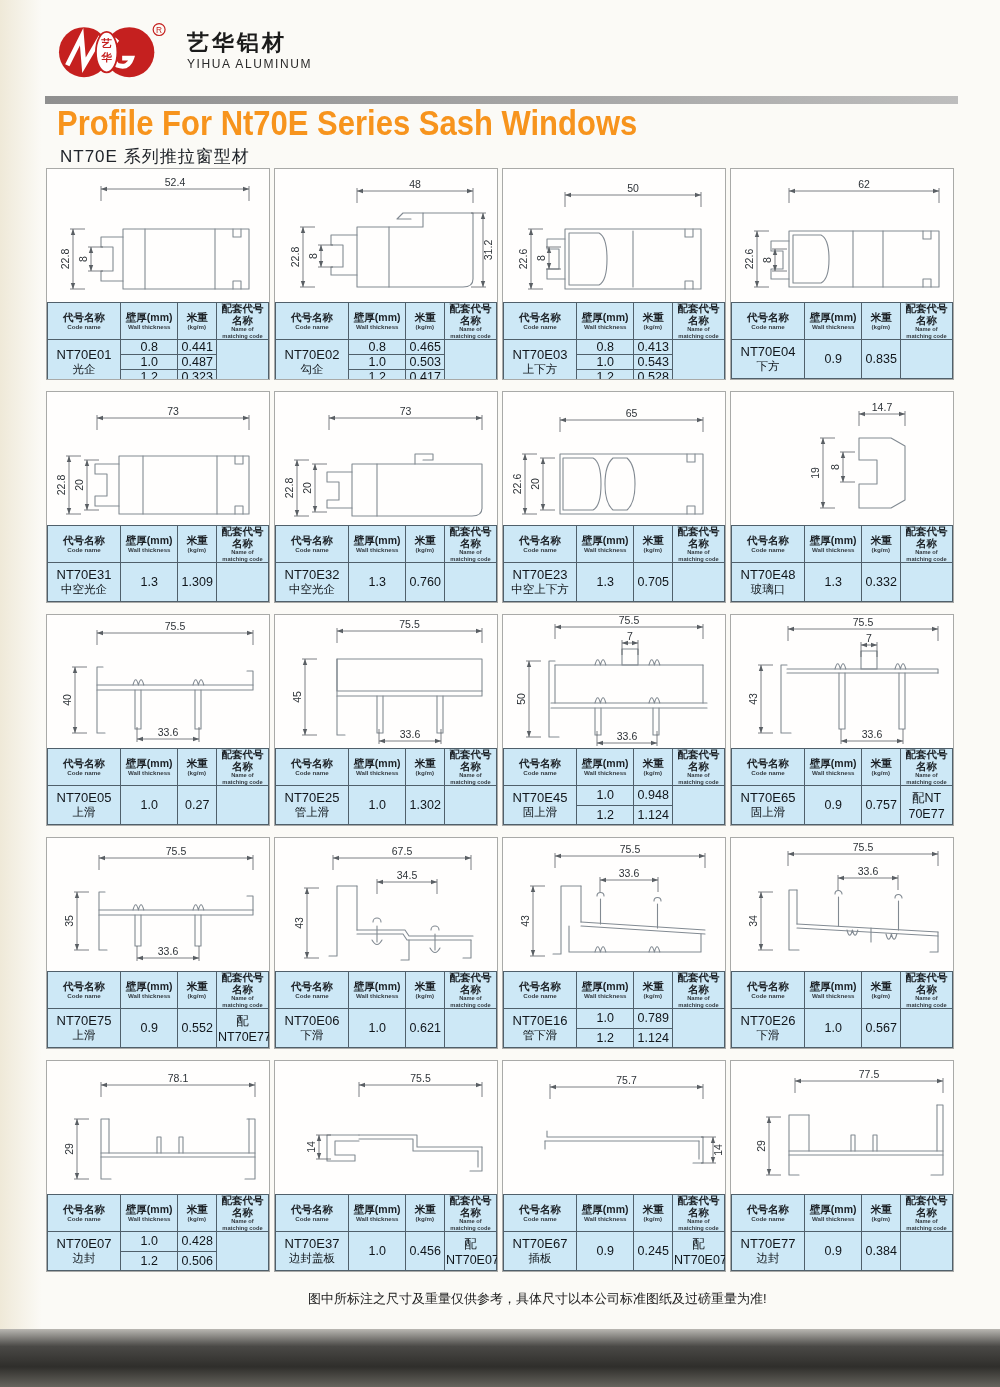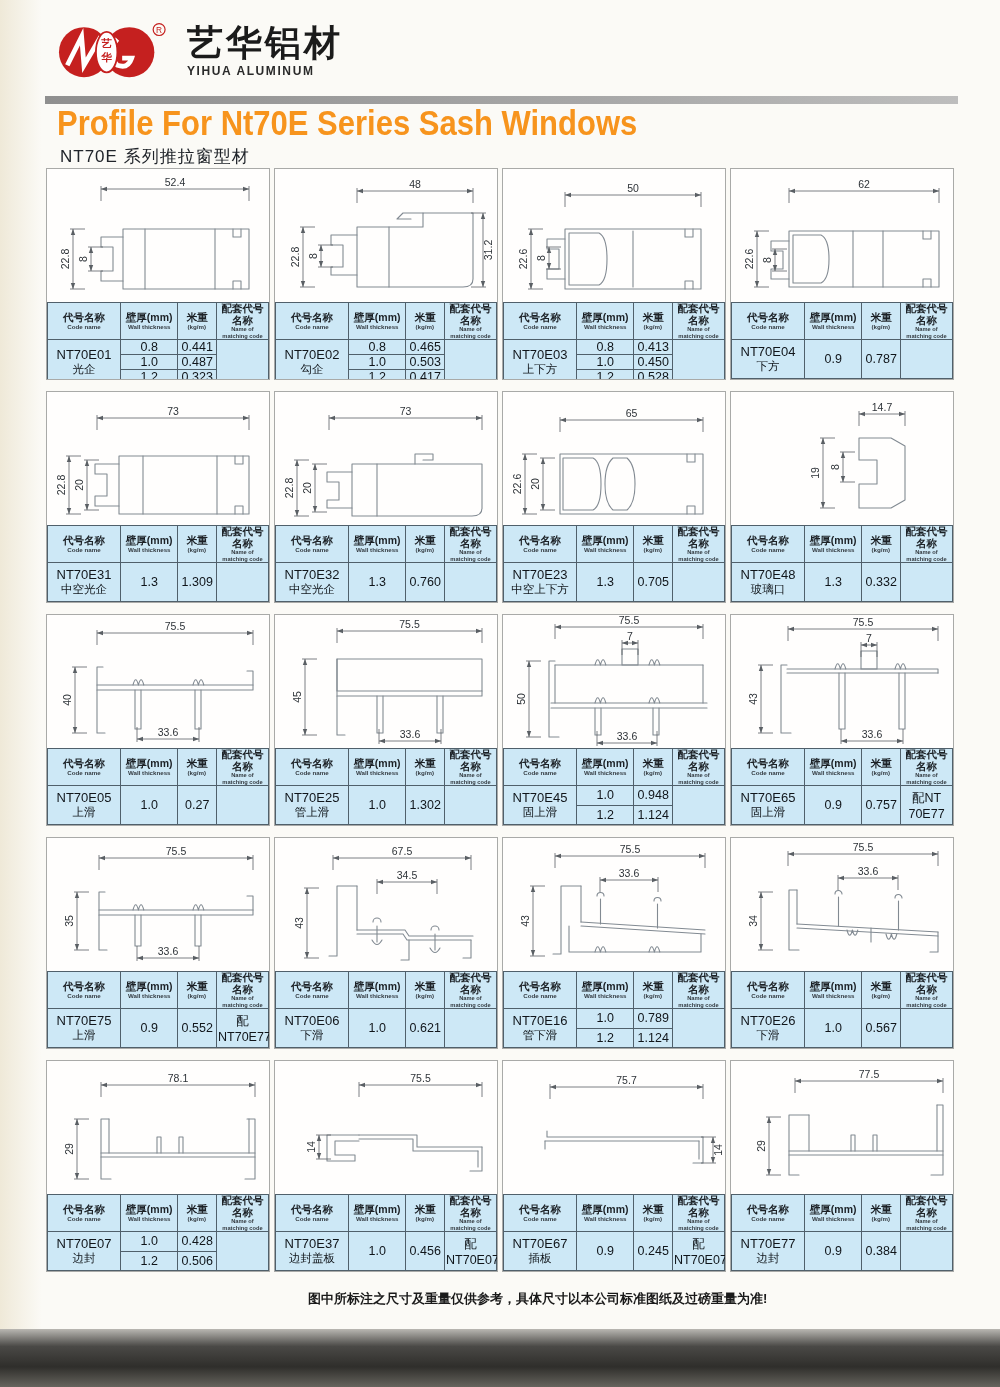--- a/index.html
+++ b/index.html
@@ -8,22 +8,22 @@
     background:#fbfaf6;
     font-family:"Liberation Sans",sans-serif;
     color:#14181c;
   }
   .page-edge-left{position:absolute;left:0;top:0;bottom:0;width:42px;
     background:linear-gradient(to right,#efe9d8,#fbfaf6);}
   
   .logo-wrap{position:absolute;left:55px;top:20px;display:flex;align-items:center;gap:12px;}
   .logo-svg{width:120px;height:62px;}
   .brand-text{display:flex;flex-direction:column;line-height:1;}
-  .brand-cn{font-size:36px;font-weight:bold;color:#1b1b1b;letter-spacing:3px;}
-  .brand-en{font-size:12px;font-weight:bold;color:#2a2a2a;letter-spacing:1.6px;margin-top:4px;}
+  .brand-cn{font-size:22px;font-weight:bold;color:#1b1b1b;letter-spacing:3px;}
+  .brand-en{font-size:12px;font-weight:normal;color:#2a2a2a;letter-spacing:1.6px;margin-top:4px;}
   .divider-bar{position:absolute;left:45px;top:96px;width:913px;height:8px;
     background:linear-gradient(to right,#8f8f8f,#a7a7a7 60%,#bdbdbd);}
   .title-en{position:absolute;left:57px;top:104px;font-size:31px;font-weight:bold;
     color:#f7941d;letter-spacing:0px;transform:scaleY(1.12);transform-origin:left top;}
   .title-cn{position:absolute;left:60px;top:145px;font-size:17px;color:#20242a;letter-spacing:1px;}
   
   .grid{position:absolute;left:46px;top:168px;width:908px;
     display:grid;grid-template-columns:repeat(4,1fr);grid-template-rows:repeat(5,212px);
     column-gap:4px;row-gap:11px;}
   .cell{border:1px solid #a9aaa8;background:#fffefd;display:flex;flex-direction:column;overflow:hidden;}
@@ -39,21 +39,21 @@
   .hcn{font-size:10.5px;color:#1c2126;line-height:1.1;}
   .hen{font-size:6.5px;color:#333a40;line-height:1.1;transform:scale(0.95);}
   .h4en{font-size:6px;}
   td.codecell{line-height:1.15;}
   .code-line{font-size:13px;color:#10151a;}
   .name-line{font-size:11.5px;color:#10151a;}
   td.val{font-size:12.5px;color:#10151a;}
   td.match{font-size:12.5px;color:#10151a;}
   
   .footer-code{position:absolute;left:60px;top:1332px;font-size:16px;color:#1a1a1a;letter-spacing:1px;}
-  .footer-note{position:absolute;left:308px;top:1290px;font-size:13px;font-weight:bold;color:#1a1a1a;}
+  .footer-note{position:absolute;left:308px;top:1290px;font-size:13px;font-weight:normal;color:#1a1a1a;}
   .bottom-band{position:absolute;left:0;right:0;bottom:0;height:58px;
     background:linear-gradient(to bottom,#b9b7b2 0%,#4a4946 30%,#2f2e2b 65%,#66645e 100%);}
 </style>
 </head>
 <body>
 
 <div class="page-edge-left"></div>
 
 <div class="logo-wrap">
   <svg class="logo-svg" viewBox="0 0 100 52">
@@ -293,21 +293,21 @@
             <td class="codecell" rowspan="3">
               <div class="code-line">NT70E03</div>
               <div class="name-line">上下方</div>
             </td>
             <td class="val">0.8</td>
             <td class="val">0.413</td>
             <td class="match" rowspan="3"></td>
           </tr>
           <tr>
             <td class="val">1.0</td>
-            <td class="val">0.450</td>
+            <td class="val">0.543</td>
           </tr>
           <tr>
             <td class="val">1.2</td>
             <td class="val">0.528</td>
           </tr>
         </tbody>
     </table>
   </div>
 
   <div class="cell">
@@ -365,21 +365,21 @@
             </th>
         </tr>
       </thead>
       <tbody>
           <tr>
             <td class="codecell" rowspan="1">
               <div class="code-line">NT70E04</div>
               <div class="name-line">下方</div>
             </td>
             <td class="val">0.9</td>
-            <td class="val">0.787</td>
+            <td class="val">0.835</td>
             <td class="match" rowspan="1"></td>
           </tr>
         </tbody>
     </table>
   </div>
 
   <div class="cell">
     <svg class="drawing" viewBox="0 0 218 133">
         <path d="M70,64 H200 V122 H70 Z" class="profile-line"></path>
         <path d="M70,72 H46 V82 H58 V104 H46 V114 H70" class="profile-line"></path>

